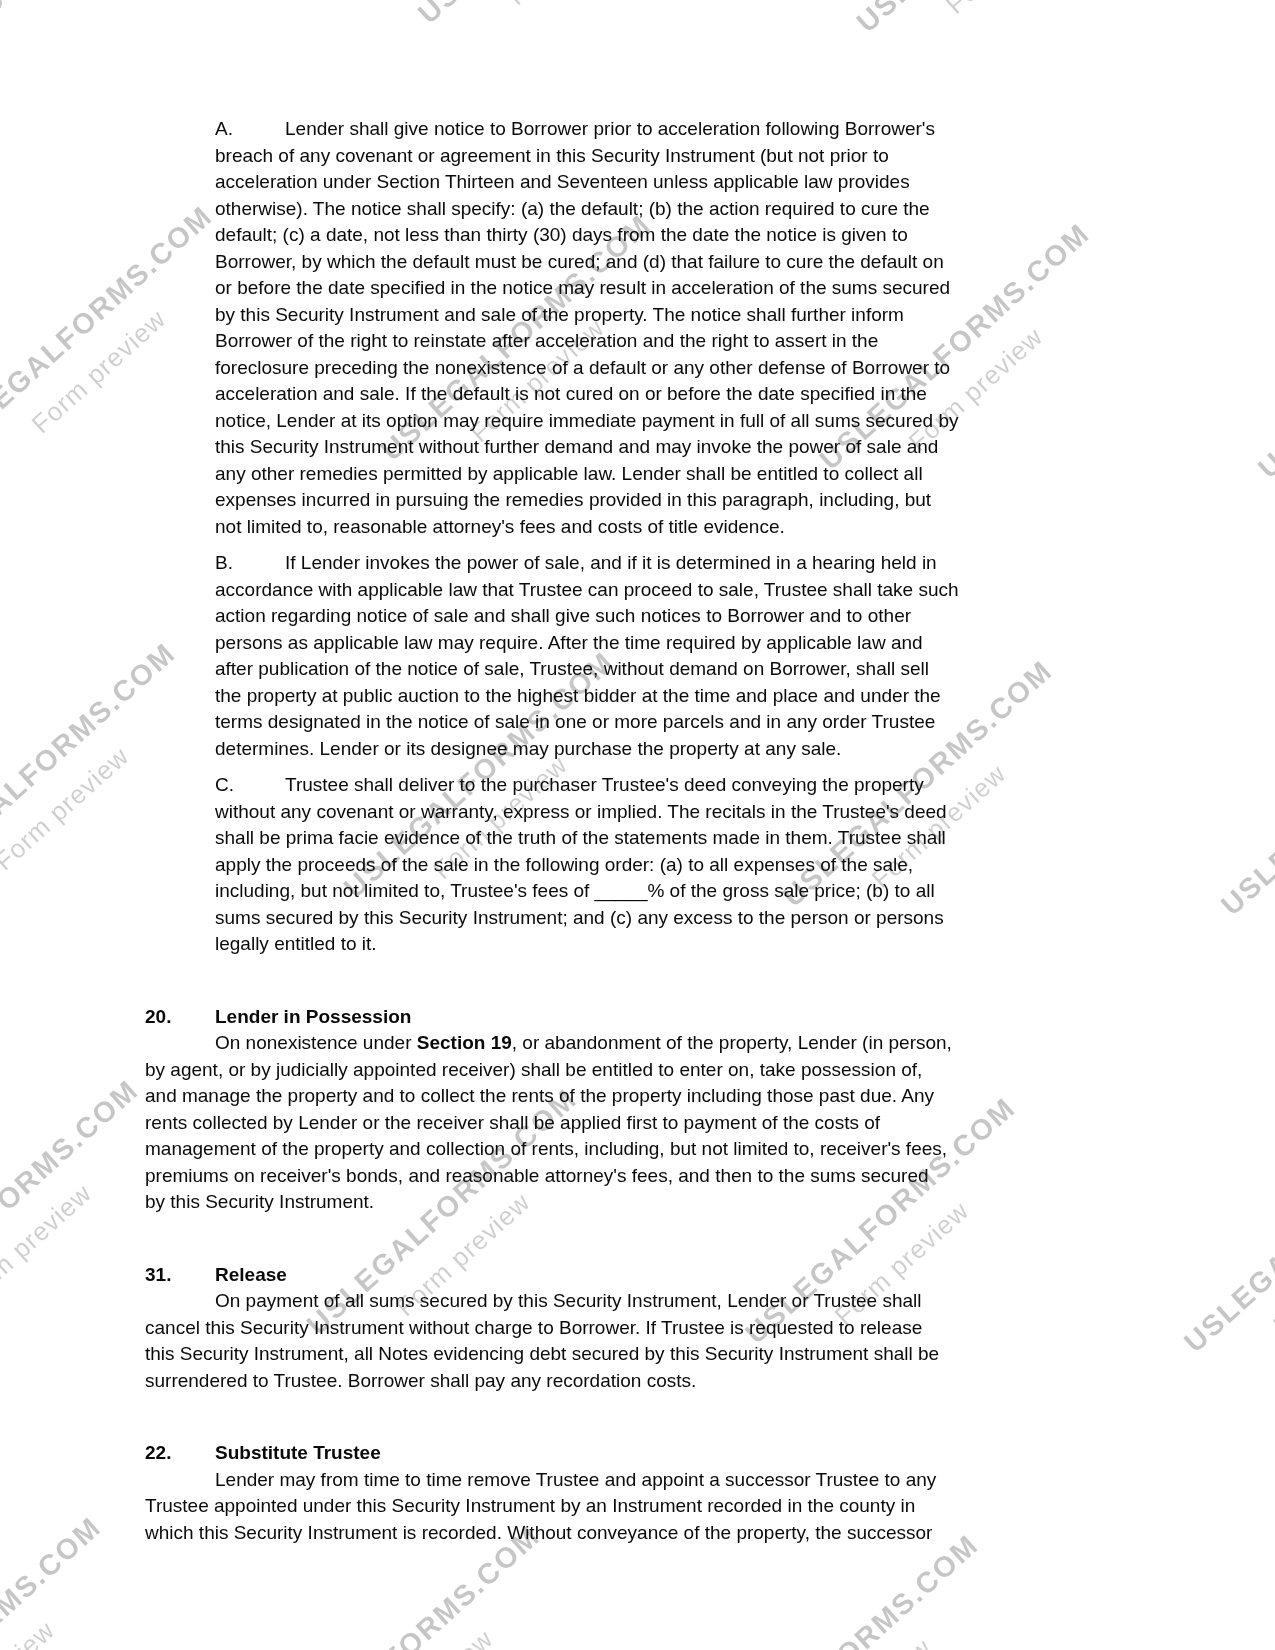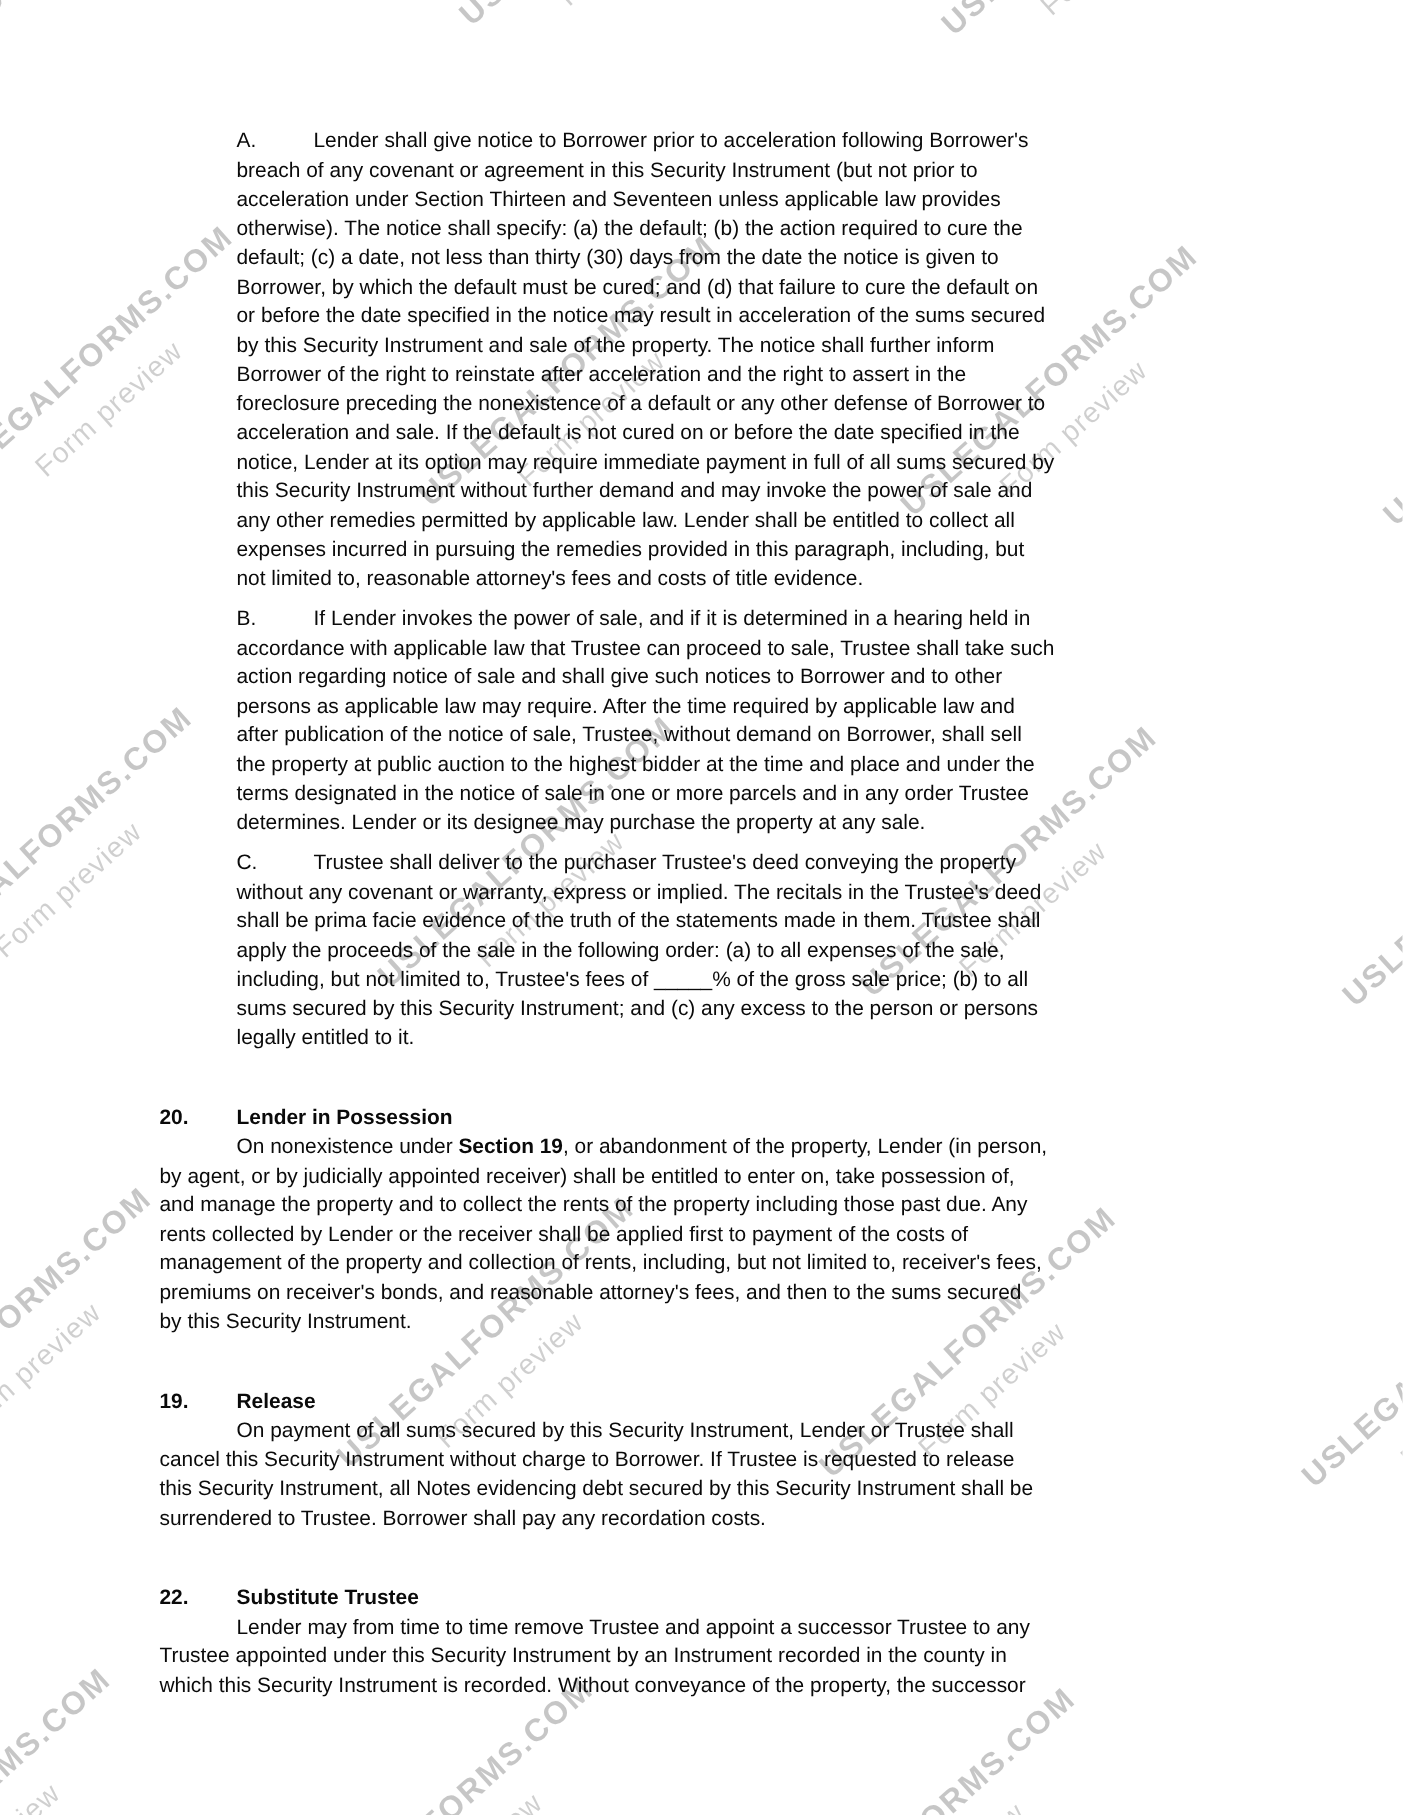--- a/index.html
+++ b/index.html
@@ -176,21 +176,21 @@
     </div>
     <div class="para"><span>	On nonexistence under </span><span class="bold">Section 19</span><span>, or abandonment of the property, Lender (in person,
 by agent, or by judicially appointed receiver) shall be entitled to enter on, take possession of,
 and manage the property and to collect the rents of the property including those past due. Any
 rents collected by Lender or the receiver shall be applied first to payment of the costs of
 management of the property and collection of rents, including, but not limited to, receiver's fees,
 premiums on receiver's bonds, and reasonable attorney's fees, and then to the sums secured
 by this Security Instrument.</span></div>
 
     <div class="heading">
-      <span class="secnum">19.</span><span>Release</span>
+      <span class="secnum">31.</span><span>Release</span>
     </div>
     <div class="para">	On payment of all sums secured by this Security Instrument, Lender or Trustee shall
 cancel this Security Instrument without charge to Borrower. If Trustee is requested to release
 this Security Instrument, all Notes evidencing debt secured by this Security Instrument shall be
 surrendered to Trustee. Borrower shall pay any recordation costs.</div>
 
     <div class="heading">
       <span class="secnum">22.</span><span>Substitute Trustee</span>
     </div>
     <div class="para">	Lender may from time to time remove Trustee and appoint a successor Trustee to any

